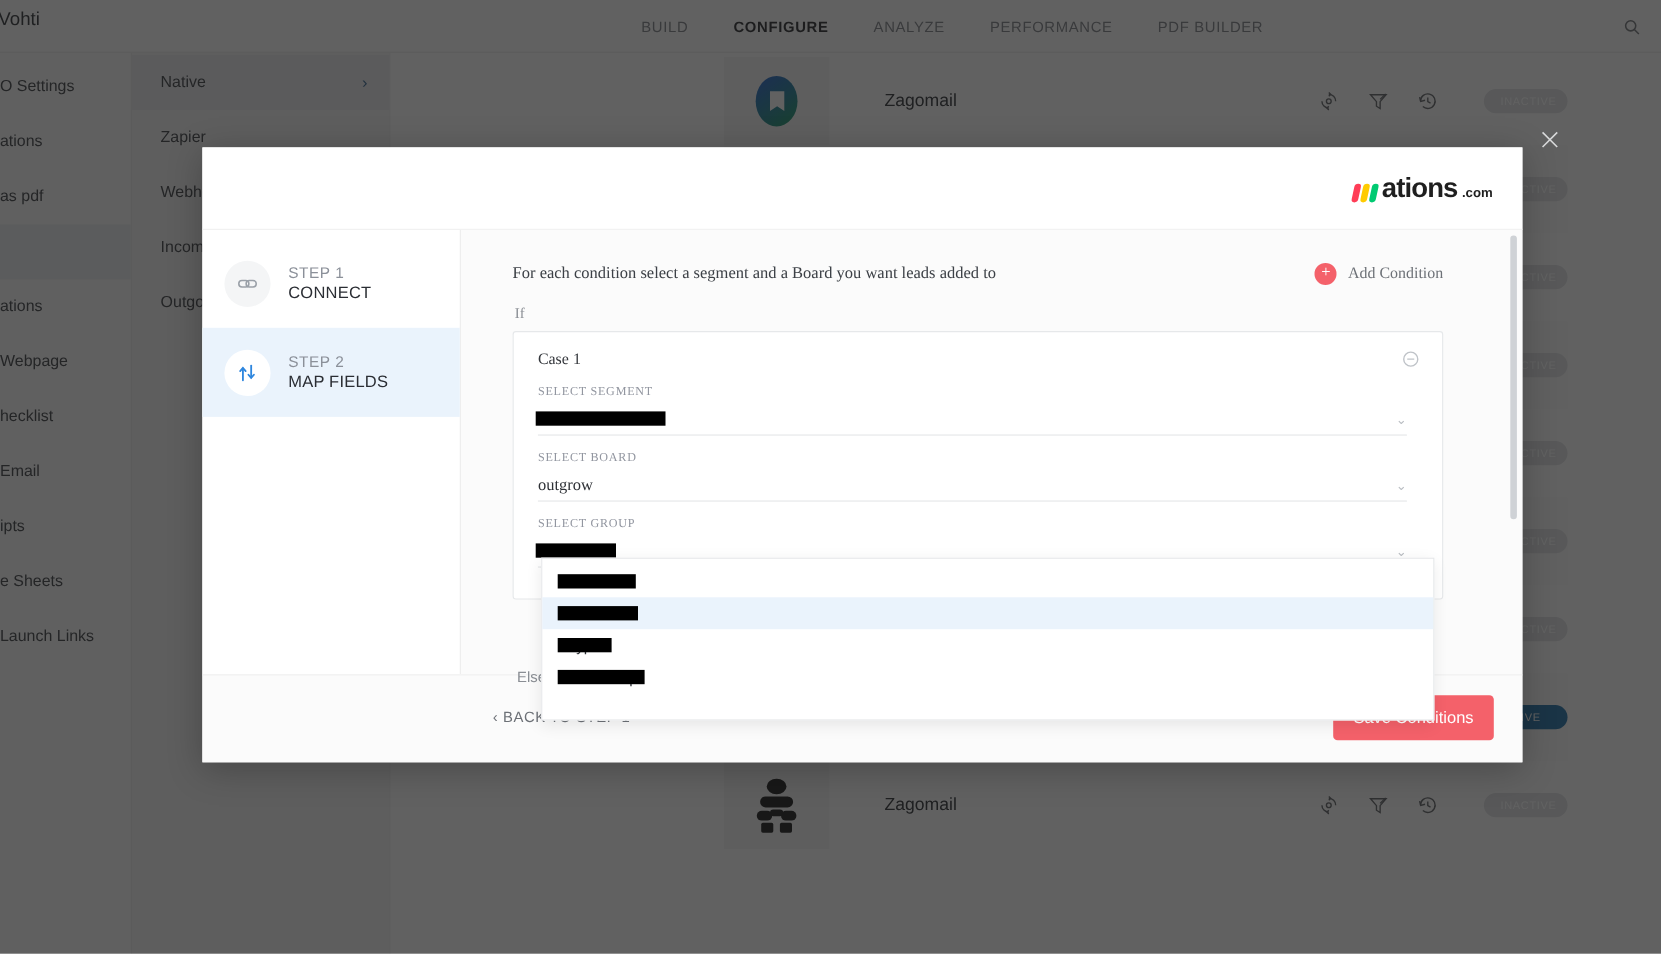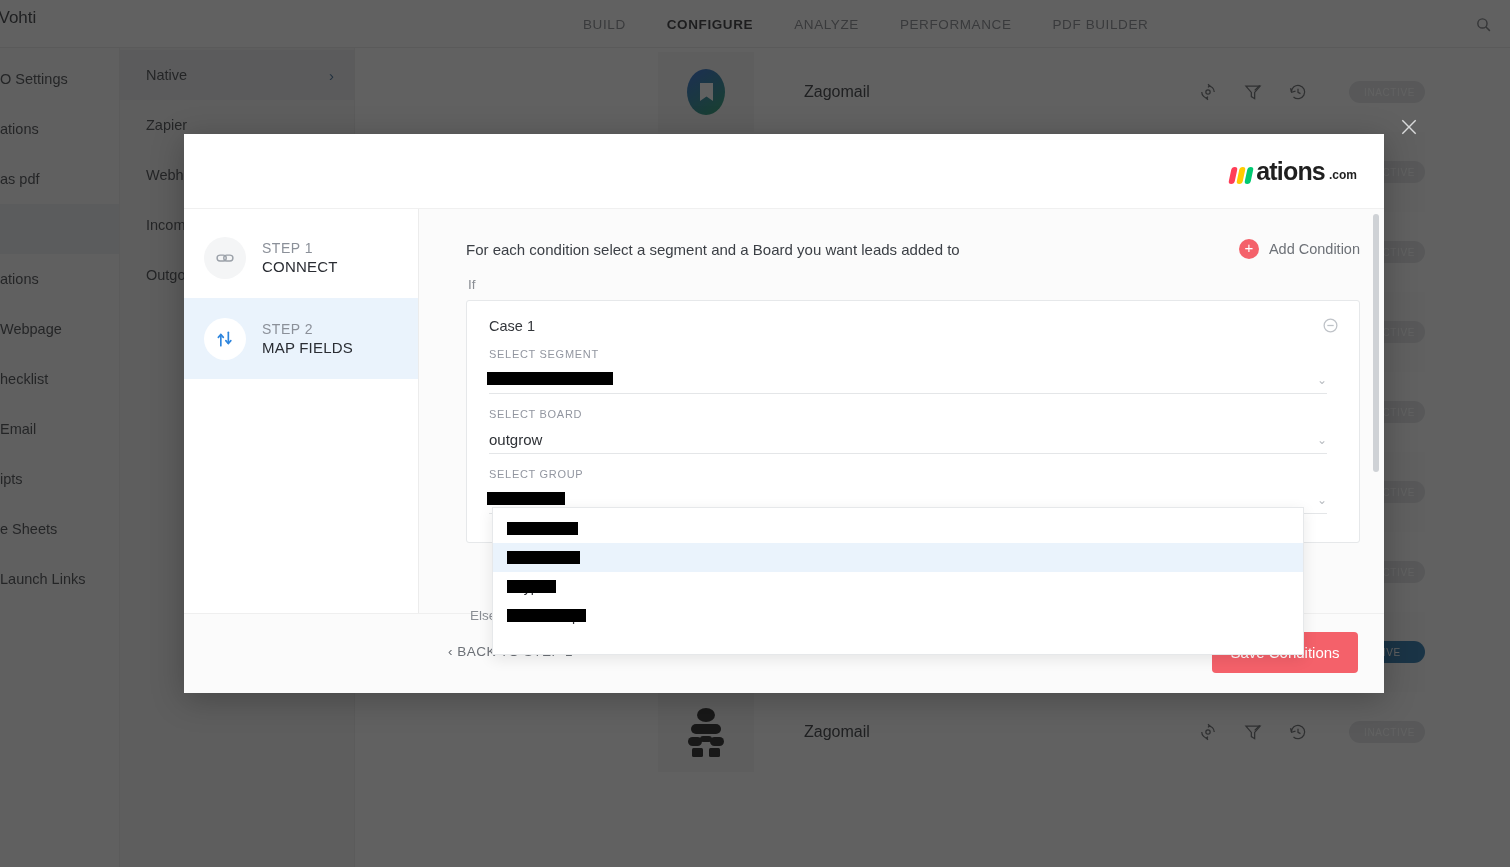--- a/index.html
+++ b/index.html
@@ -154,21 +154,21 @@
     background: #f4f5f6; display: flex; align-items: center; justify-content: center;
     flex: 0 0 42px;
   }
   .step.active .step-ic { background: #ffffff; }
   .step-num { font-size: 14px; color: #8b9099; letter-spacing: .5px; }
   .step-lbl { font-size: 15px; color: #2a2d33; margin-top: 2px; letter-spacing: .2px; }
 
   
   .pane {
     flex: 1; position: relative; background: #fbfbfb;
-    padding: 30px 24px 0 47px; overflow: hidden;
+    padding: 30px 72px 0 47px; overflow: hidden; font-family: Liberation Serif, serif;
   }
   .pane-scroll {
     position: absolute; right: 5px; top: 5px; width: 6px; height: 258px;
     background: #cfd2d6; border-radius: 3px; cursor: pointer;
   }
   .pane-head { display: flex; align-items: center; justify-content: space-between; }
   .pane-desc { font-size: 15px; color: #3c4046; }
   .add-cond { display: flex; align-items: center; gap: 10px; cursor: pointer; }
   .plus-circle {
     width: 20px; height: 20px; border-radius: 50%; background: #f4616a;

